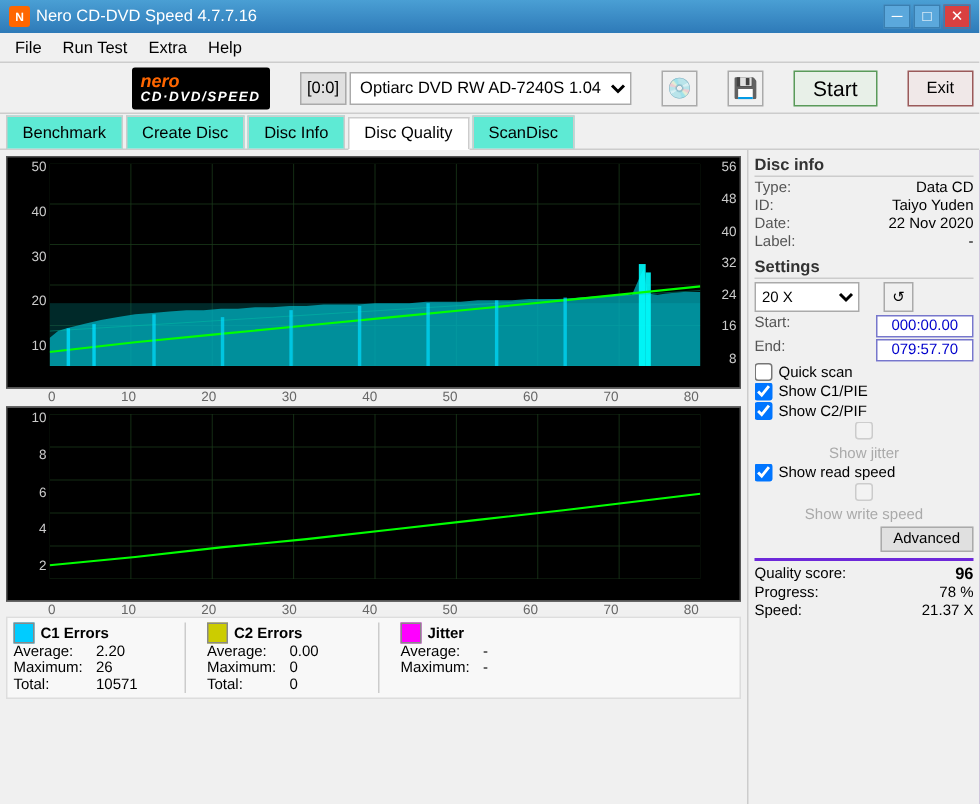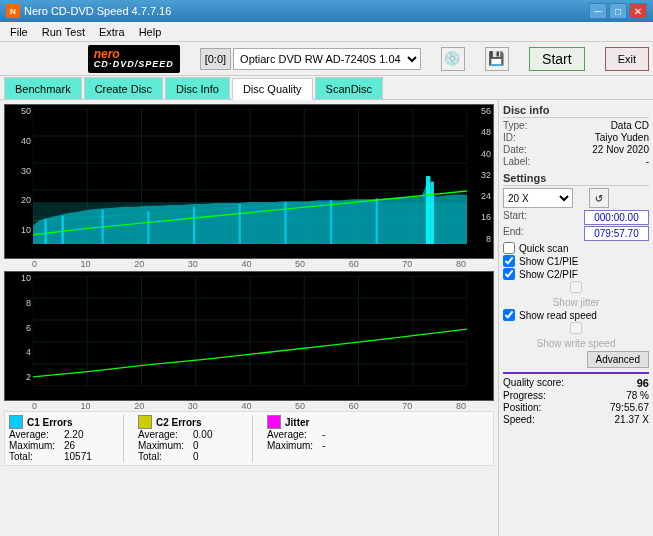--- a/index.html
+++ b/index.html
@@ -414,24 +414,20 @@
       <div style="border-top:2px solid #6d28d9; padding-top:3px;">
         <div class="quality-row">
           <span>Quality score:</span>
           <span class="quality-score">96</span>
         </div>
         <div class="progress-row">
           <span>Progress:</span>
           <span>78 %</span>
         </div>
         <div class="progress-row">
-          <span>Position:</span>
-          <span>79:55.67</span>
-        </div>
-        <div class="progress-row">
           <span>Speed:</span>
           <span>21.37 X</span>
         </div>
       </div>
     </div>
 
   </div>
 
 </div>
 

